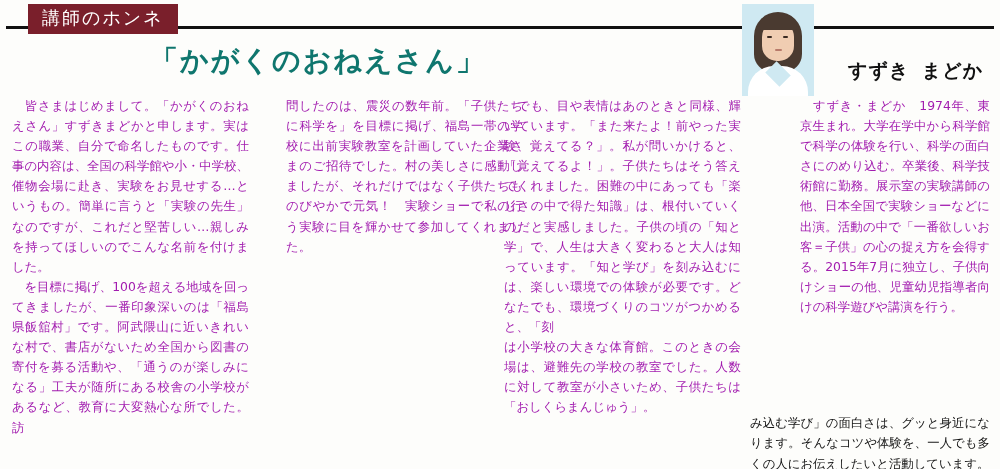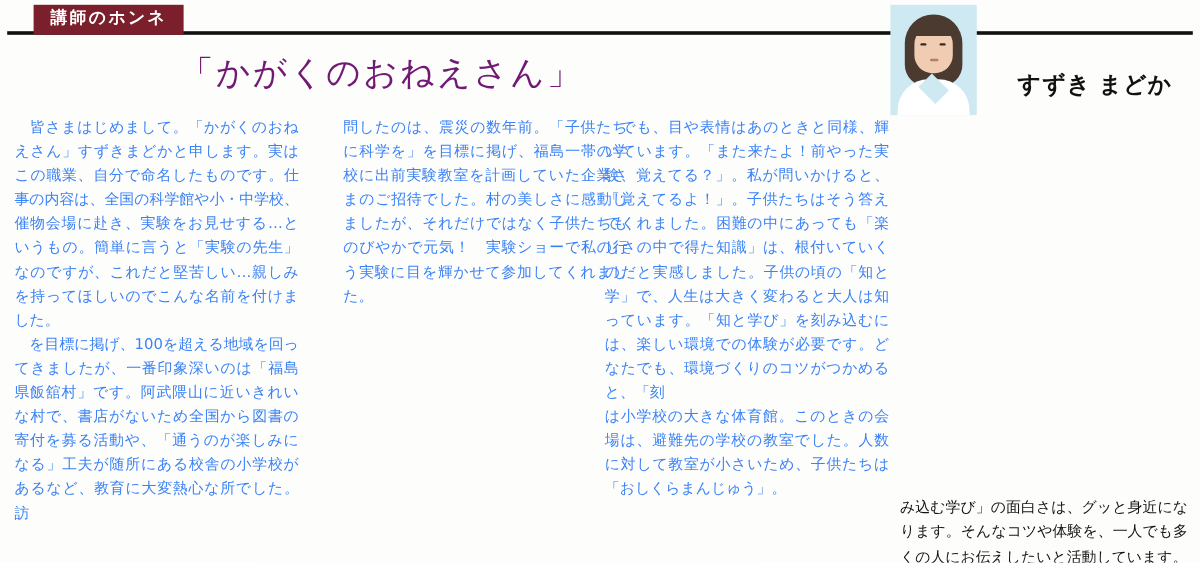--- a/index.html
+++ b/index.html
@@ -37,45 +37,45 @@
     height: 3px;
     background: #111111;
   }
   .banner-tag {
     position: absolute;
     left: 28px;
     top: 4px;
     background: #7a1f2b;
     color: #ffffff;
     font-family: "DejaVu Sans", sans-serif;
-    font-weight: bold;
-    font-size: 14px;
+    font-weight: normal;
+    font-size: 18px;
     letter-spacing: 2px;
     padding: 3px 14px 5px 14px;
     line-height: 1.2;
   }
   .banner-tag-shadow {
     position: absolute;
     left: 30px;
     top: 8px;
     width: 172px;
     height: 27px;
     background: #bdb7ad;
     z-index: -1;
   }
   
   .article-title {
     position: absolute;
     left: 150px;
     top: 42px;
     font-family: "DejaVu Sans", sans-serif;
-    font-weight: normal;
+    font-weight: bold;
     font-size: 28px;
     letter-spacing: 2px;
-    color: #701a75;
+    color: #0f766e;
   }
   
   .author-photo {
     position: absolute;
     left: 742px;
     top: 4px;
     width: 72px;
     height: 92px;
     background: #cfe9f2;
     overflow: hidden;
@@ -142,42 +142,42 @@
     width: 20px;
     height: 16px;
     background: #cfe9f2;
     transform: rotate(45deg);
   }
   
   .author-name {
     position: absolute;
     left: 848px;
     top: 58px;
-    font-family: Liberation Sans, sans-serif;
+    font-family: Liberation Mono, monospace;
     font-weight: bold;
     font-size: 19px;
     letter-spacing: 1px;
     color: #111111;
   }
   
   .columns {
     position: absolute;
     left: 0;
     top: 96px;
     width: 1000px;
     height: 373px;
   }
   .col {
     position: absolute;
     top: 0;
     font-size: 12.4px;
     line-height: 1.62;
     text-align: justify;
     font-family: "DejaVu Sans", sans-serif;
-    color: #3b82f6;
+    color: #a21caf;
     letter-spacing: 0px;
   }
   .col p {
     margin: 0;
   }
   .col p + p {
     margin-top: 0px;
   }
   .col-1 { left: 12px;  width: 237px; }
   .col-2 { left: 246px; width: 237px; margin-left: 40px; }
@@ -231,19 +231,22 @@
 
     <div class="col col-2">
       <p>問したのは、震災の数年前。「子供たちに科学を」を目標に掲げ、福島一帯の学校に出前実験教室を計画していた企業さまのご招待でした。村の美しさに感動しましたが、それだけではなく子供たちものびやかで元気！　実験ショーで私の行う実験に目を輝かせて参加してくれました。</p>
     </div>
 
     <div class="col col-3">
       <p>　でも、目や表情はあのときと同様、輝いています。「また来たよ！前やった実験、覚えてる？」。私が問いかけると、「覚えてるよ！」。子供たちはそう答えてくれました。困難の中にあっても「楽しさの中で得た知識」は、根付いていくのだと実感しました。子供の頃の「知と学」で、人生は大きく変わると大人は知っています。「知と学び」を刻み込むには、楽しい環境での体験が必要です。どなたでも、環境づくりのコツがつかめると、「刻</p>
       <p>は小学校の大きな体育館。このときの会場は、避難先の学校の教室でした。人数に対して教室が小さいため、子供たちは「おしくらまんじゅう」。</p>
     </div>
 
+    <div class="col col-4 col-4-top">
+      <p>　すずき・まどか　1974年、東京生まれ。大学在学中から科学館で科学の体験を行い、科学の面白さにのめり込む。卒業後、科学技術館に勤務。展示室の実験講師の他、日本全国で実験ショーなどに出演。活動の中で「一番欲しいお客＝子供」の心の捉え方を会得する。2015年7月に独立し、子供向けショーの他、児童幼児指導者向けの科学遊びや講演を行う。</p>
+    </div>
 
     <div class="col-4-bottom">
       <p>み込む学び」の面白さは、グッと身近になります。そんなコツや体験を、一人でも多くの人にお伝えしたいと活動しています。</p>
     </div>
 
   </div>
 </div>
 
 </body></html>

